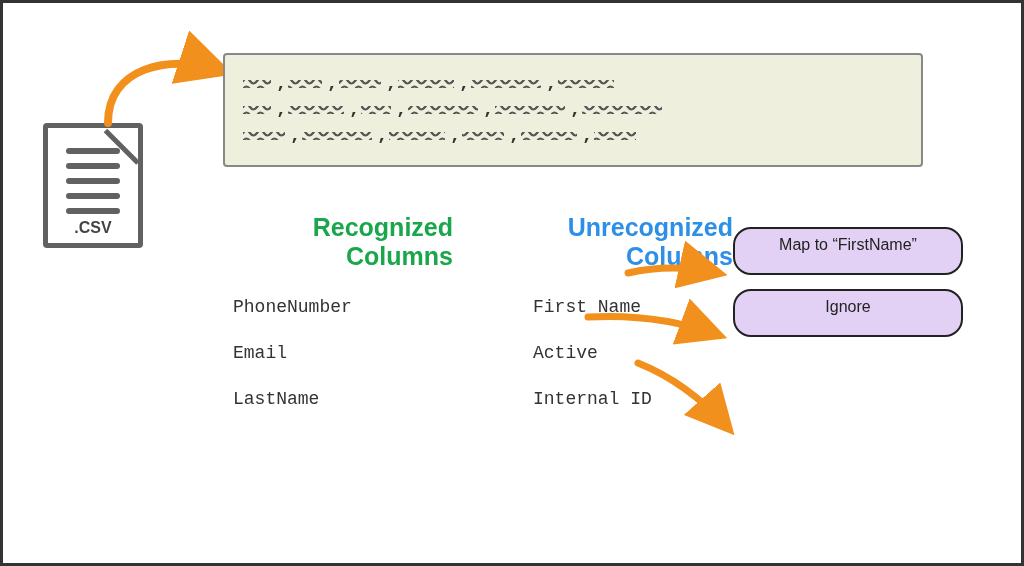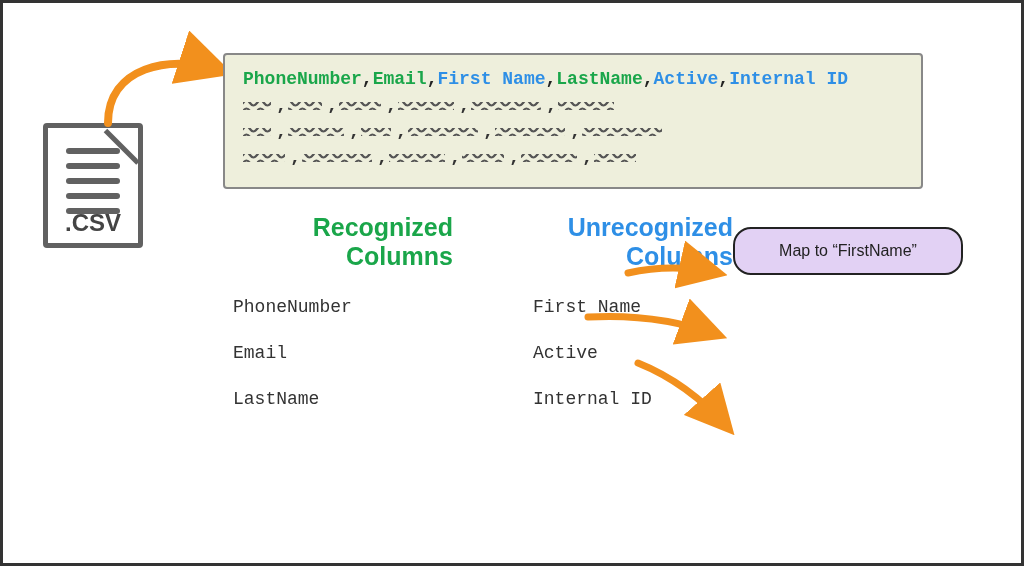--- a/index.html
+++ b/index.html
@@ -42,21 +42,21 @@
     height: 6px;
     background: #616161;
     border-radius: 3px;
     margin-bottom: 9px;
   }
   .csv-ext {
     position: absolute;
     bottom: 6px; left: 0; right: 0;
     text-align: center;
     font-weight: 700;
-    font-size: 24px;
+    font-size: 16px;
     color: #444;
     font-family: Arial, sans-serif;
   }
 
   .csv-box {
     position: absolute;
     left: 220px;
     top: 50px;
     width: 700px;
     background: #eeefdc;
@@ -98,21 +98,20 @@
 
   .mono {
     font-family: "Courier New", Courier, monospace;
     font-size: 18px;
     color: #333;
   }
   .li { margin-top: 26px; }
 
   .pill {
     display: flex;
-    align-items: center;
     justify-content: center;
     text-align: center;
     background: #e2d1f4;
     border: 2px solid #222;
     border-radius: 18px;
     width: 230px;
     min-height: 48px;
     padding: 6px 10px;
     margin: 0 auto;
     font-size: 16px;
@@ -147,23 +146,20 @@
     </div>
     <div class="csv-ext">.CSV</div>
   </div>
 </div>
 
 <svg class="arrow" style="left:95px; top:40px;" width="140" height="100">
   <path d="M10 80 C 10 25, 70 10, 125 28" stroke="#f2901d" stroke-width="8" fill="none" marker-end="url(#arrowhead)" stroke-linecap="round"></path>
 </svg>
 
 <div class="csv-box">
-  <div class="csv-header">
-    <span class="rec">PhoneNumber</span><span class="comma">,</span><span class="rec">Email</span><span class="comma">,</span><span class="unr">First Name</span><span class="comma">,</span><span class="rec">LastName</span><span class="comma">,</span><span class="unr">Active</span><span class="comma">,</span><span class="unr">Internal ID</span>
-  </div>
 
   <div class="squiggle-row">
     <svg width="380" height="14">
         <rect width="28" height="8" y="3" fill="url(#squig)"></rect>
         <text x="33" y="12" font-family="Courier New" font-size="18" font-weight="bold" fill="#333">,</text>
         <rect x="45" width="34" height="8" y="3" fill="url(#squig)"></rect>
         <text x="84" y="12" font-family="Courier New" font-size="18" font-weight="bold" fill="#333">,</text>
         <rect x="96" width="42" height="8" y="3" fill="url(#squig)"></rect>
         <text x="143" y="12" font-family="Courier New" font-size="18" font-weight="bold" fill="#333">,</text>
         <rect x="155" width="56" height="8" y="3" fill="url(#squig)"></rect>
@@ -219,20 +215,23 @@
     <div class="mono li">First Name</div>
     <div class="mono li">Active</div>
     <div class="mono li">Internal ID</div>
   </div>
 
   <div class="col col-act">
     <div style="height:14px"></div>
     <div class="pill">
         <span>Map to “FirstName”</span>
       </div>
+    <div class="pill">
+        <span>Ignore</span>
+      </div>
   </div>
 </div>
 
 <svg class="arrow" style="left:620px; top:252px;" width="110" height="40">
   <path d="M5 18 Q 50 8 95 18" stroke="#f2901d" stroke-width="7" fill="none" marker-end="url(#arrowhead)" stroke-linecap="round"></path>
 </svg>
 <svg class="arrow" style="left:580px; top:300px;" width="150" height="50">
   <path d="M5 14 Q 75 10 135 32" stroke="#f2901d" stroke-width="7" fill="none" marker-end="url(#arrowhead)" stroke-linecap="round"></path>
 </svg>
 <svg class="arrow" style="left:630px; top:350px;" width="120" height="90">

